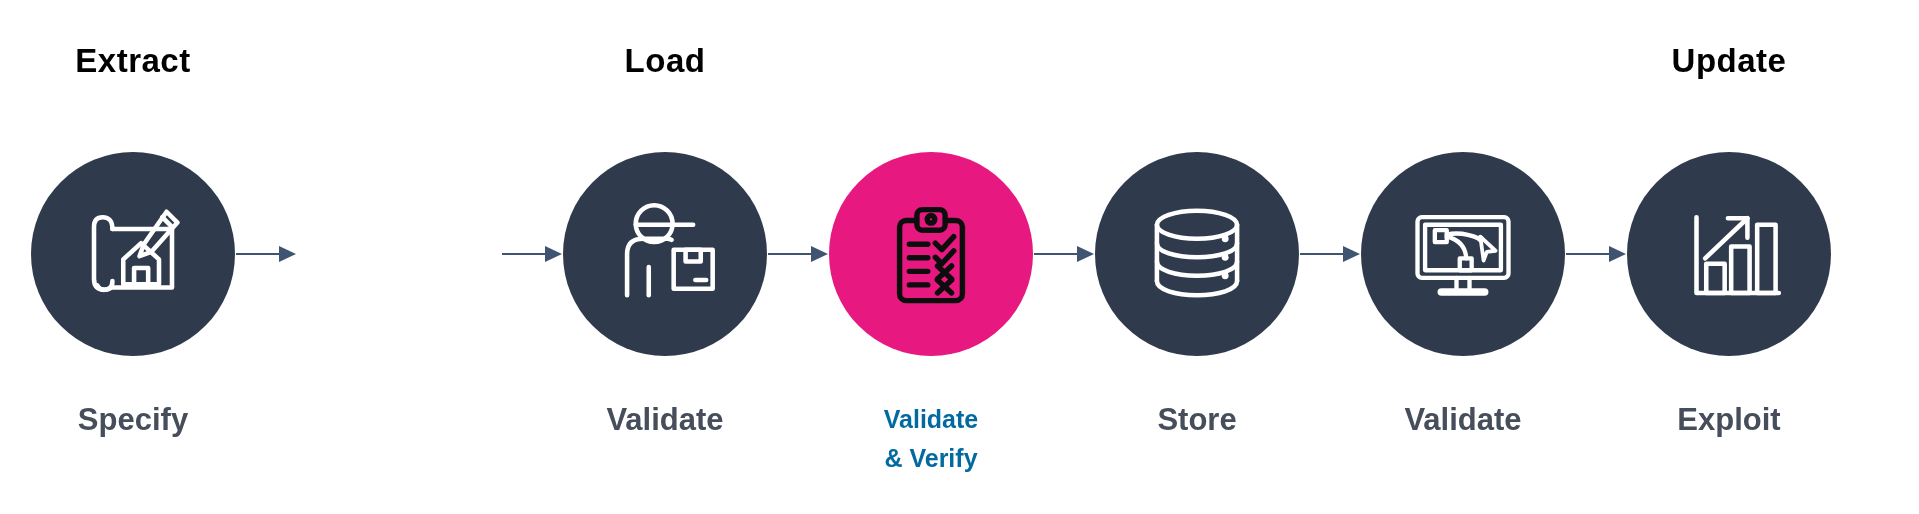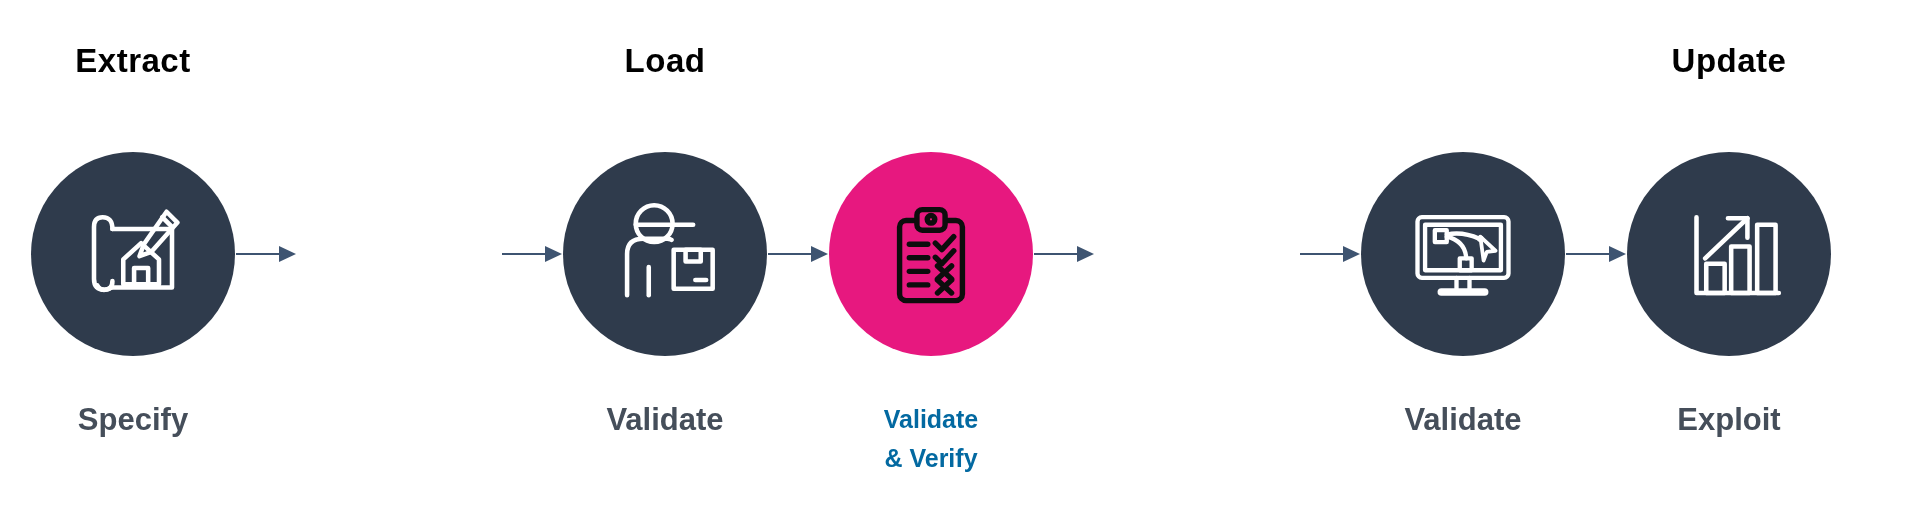--- a/index.html
+++ b/index.html
@@ -133,20 +133,37 @@
         <path d="M64 50 L70 56 L81 44"></path>
         <path d="M64 63 L70 69 L81 57"></path>
         <path d="M66 71 L79 83 M79 71 L66 83"></path>
         <path d="M66 84 L79 96 M79 84 L66 96"></path>
       </svg>
     </div>
     <div class="bottom-label">Validate
 &amp; Verify</div>
   </div>
 
+  <div class="step step-store" style="left:1077px">
+    <div class="top-label"></div>
+    <div class="circle">
+      <svg class="icon-svg" width="130" height="130" viewBox="0 0 120 120" fill="none" stroke="#ffffff" stroke-width="4.2" stroke-linecap="round" stroke-linejoin="round">
+        <ellipse cx="60" cy="33" rx="37" ry="13"></ellipse>
+        <path d="M23 33 V85"></path>
+        <path d="M97 33 V85"></path>
+        <path d="M23 85 C23 93 40 98 60 98 C80 98 97 93 97 85"></path>
+        <path d="M23 50 C23 58 40 63 60 63 C80 63 97 58 97 50"></path>
+        <path d="M23 67 C23 75 40 80 60 80 C80 80 97 75 97 67"></path>
+        <circle cx="86" cy="46" r="3.2" fill="#ffffff" stroke="none"></circle>
+        <circle cx="86" cy="63" r="3.2" fill="#ffffff" stroke="none"></circle>
+        <circle cx="86" cy="80" r="3.2" fill="#ffffff" stroke="none"></circle>
+      </svg>
+    </div>
+    <div class="bottom-label">Store</div>
+  </div>
 
   <div class="step step-present" style="left:1343px">
     <div class="circle">
       <svg class="icon-svg" width="130" height="130" viewBox="0 0 120 120" fill="none" stroke="#ffffff" stroke-width="4" stroke-linecap="round" stroke-linejoin="round">
         <rect x="18" y="26" width="84" height="56" rx="4"></rect>
         <rect x="25" y="33" width="70" height="42"></rect>
         <path d="M54 82 V92 M66 82 V92"></path>
         <path d="M40 95 H80" stroke-width="7"></path>
         <rect x="34" y="38" width="11" height="11"></rect>
         <path d="M45 44 Q62 48 63 64"></path>

